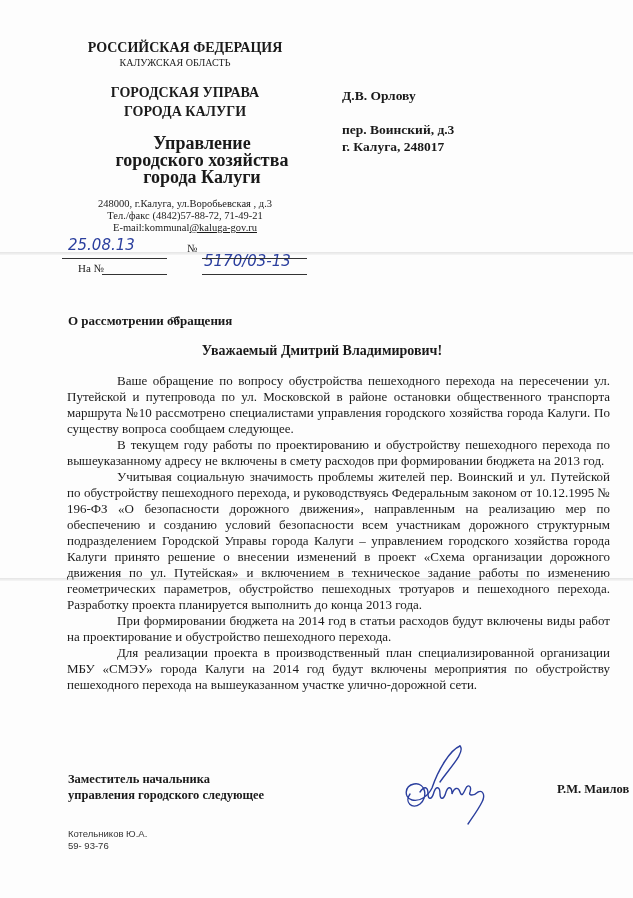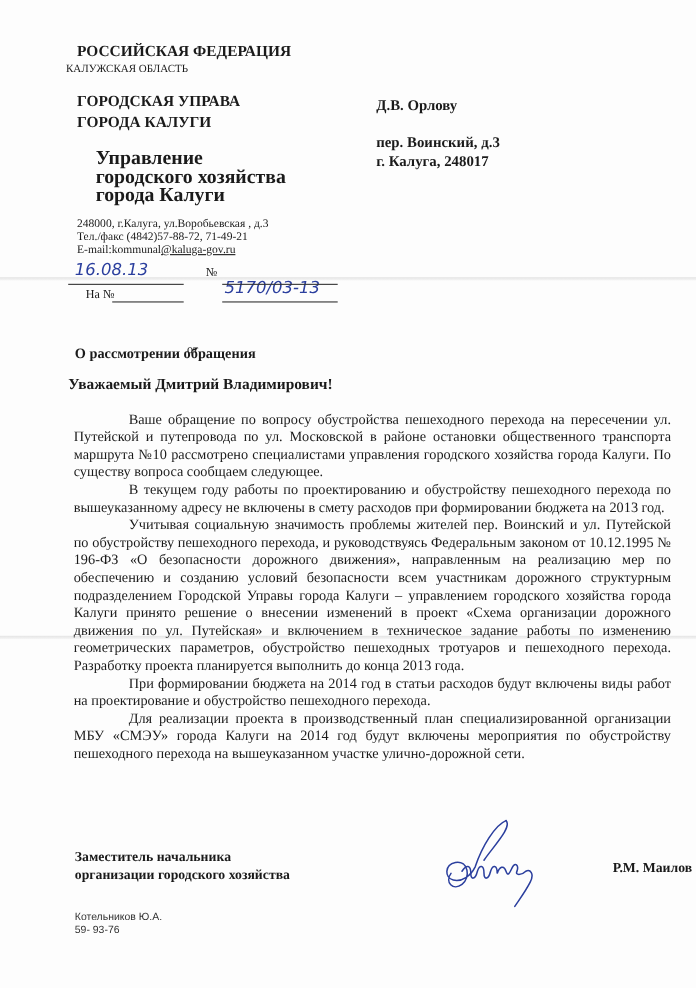--- a/index.html
+++ b/index.html
@@ -3,21 +3,21 @@
 <meta charset="utf-8">
 <style>
   html, body { margin: 0; padding: 0; }
   body {
     width: 633px; height: 898px; background: #fdfdfd;
     font-family: "Liberation Serif", "DejaVu Serif", serif;
     color: #1a1a1a; position: relative; overflow: hidden;
   }
   .page { position: absolute; left: 0; top: 0; width: 633px; height: 898px; }
   .abs { position: absolute; }
-  .center { }
+  .center { text-align: center; }
   .b { font-weight: bold; }
   .org-country { left: 70px; top: 40px; width: 230px; font-size: 14px; }
   .org-region { left: 60px; top: 57px; width: 230px; font-size: 10px; }
   .org-name { left: 70px; top: 83px; width: 230px; font-size: 14px; line-height: 19px; }
   .org-dept { left: 87px; top: 135px; width: 230px; font-size: 18px; line-height: 17px; }
   .org-contacts { left: 70px; top: 198px; width: 230px; font-size: 10.5px; line-height: 12px; }
   .org-contacts .mail { text-decoration: underline; }
   .recipient { left: 342px; top: 87px; font-size: 13.5px; line-height: 17px; }
   .recipient .gap { height: 17px; }
   .reg-line1 { left: 62px; top: 236px; width: 250px; height: 24px; }
@@ -61,21 +61,21 @@
     <div>городского хозяйства</div>
     <div>города Калуги</div>
   </div>
   <div class="abs center org-contacts">
     <div>248000, г.Калуга, ул.Воробьевская , д.3</div>
     <div>Тел./факс (4842)57-88-72, 71-49-21</div>
     <div><span>E-mail:kommunal</span><span class="mail">@kaluga-gov.ru</span></div>
   </div>
 
   <div class="abs reg-line1">
-    <span class="hand reg-date">16.08.13</span>
+    <span class="hand reg-date">25.08.13</span>
     <div class="reg-date-line"></div>
     <span class="reg-num-label">№</span>
     <span class="hand reg-num">5170/03-13</span>
     <div class="reg-num-line"></div>
   </div>
   <div class="abs reg-line2">
     <span class="ref-label">На №</span>
     <div class="ref-line1"></div>
     <span class="ref-from">от</span>
     <div class="ref-line2"></div>
@@ -94,21 +94,21 @@
   <div class="abs body-text">
     <p>Ваше обращение по вопросу обустройства пешеходного перехода на пересечении ул. Путейской и путепровода по ул. Московской в районе остановки общественного транспорта маршрута №10 рассмотрено специалистами управления городского хозяйства города Калуги. По существу вопроса сообщаем следующее.</p>
     <p>В текущем году работы по проектированию и обустройству пешеходного перехода по вышеуказанному адресу не включены в смету расходов при формировании бюджета на 2013 год.</p>
     <p>Учитывая социальную значимость проблемы жителей пер. Воинский и ул. Путейской по обустройству пешеходного перехода, и руководствуясь Федеральным законом от 10.12.1995 № 196-ФЗ «О безопасности дорожного движения», направленным на реализацию мер по обеспечению и созданию условий безопасности всем участникам дорожного структурным подразделением Городской Управы города Калуги – управлением городского хозяйства города Калуги принято решение о внесении изменений в проект «Схема организации дорожного движения по ул. Путейская» и включением в техническое задание работы по изменению геометрических параметров, обустройство пешеходных тротуаров и пешеходного перехода. Разработку проекта планируется выполнить до конца 2013 года.</p>
     <p>При формировании бюджета на 2014 год в статьи расходов будут включены виды работ на проектирование и обустройство пешеходного перехода.</p>
     <p>Для реализации проекта в производственный план специализированной организации МБУ «СМЭУ» города Калуги на 2014 год будут включены мероприятия по обустройству пешеходного перехода на вышеуказанном участке улично-дорожной сети.</p>
   </div>
 
   <div class="abs b signer-title">
     <div>Заместитель начальника</div>
-    <div>организации городского хозяйства</div>
+    <div>управления городского следующее</div>
   </div>
 
   <div class="abs signature">
     <svg width="100" height="85" viewBox="0 0 100 85" fill="none" stroke="#2b3f9e" stroke-width="1.4" stroke-linecap="round">
       <path d="M62 4 C52 8 40 28 34 46 C30 54 22 60 14 58 C6 56 6 44 16 42 C28 40 30 56 22 62 C14 68 6 60 12 52"></path>
       <path d="M62 4 C68 10 50 28 42 40"></path>
       <path d="M22 50 C26 44 30 44 30 52 C30 58 34 58 36 50 C38 44 42 44 42 52 C42 58 46 58 48 50 C50 44 54 44 54 52 C56 46 60 44 62 50 C64 56 66 50 68 46 C70 42 74 44 72 50 C70 54 76 54 80 50 C84 48 88 52 84 60 C80 68 74 76 70 82"></path>
     </svg>
   </div>
 

